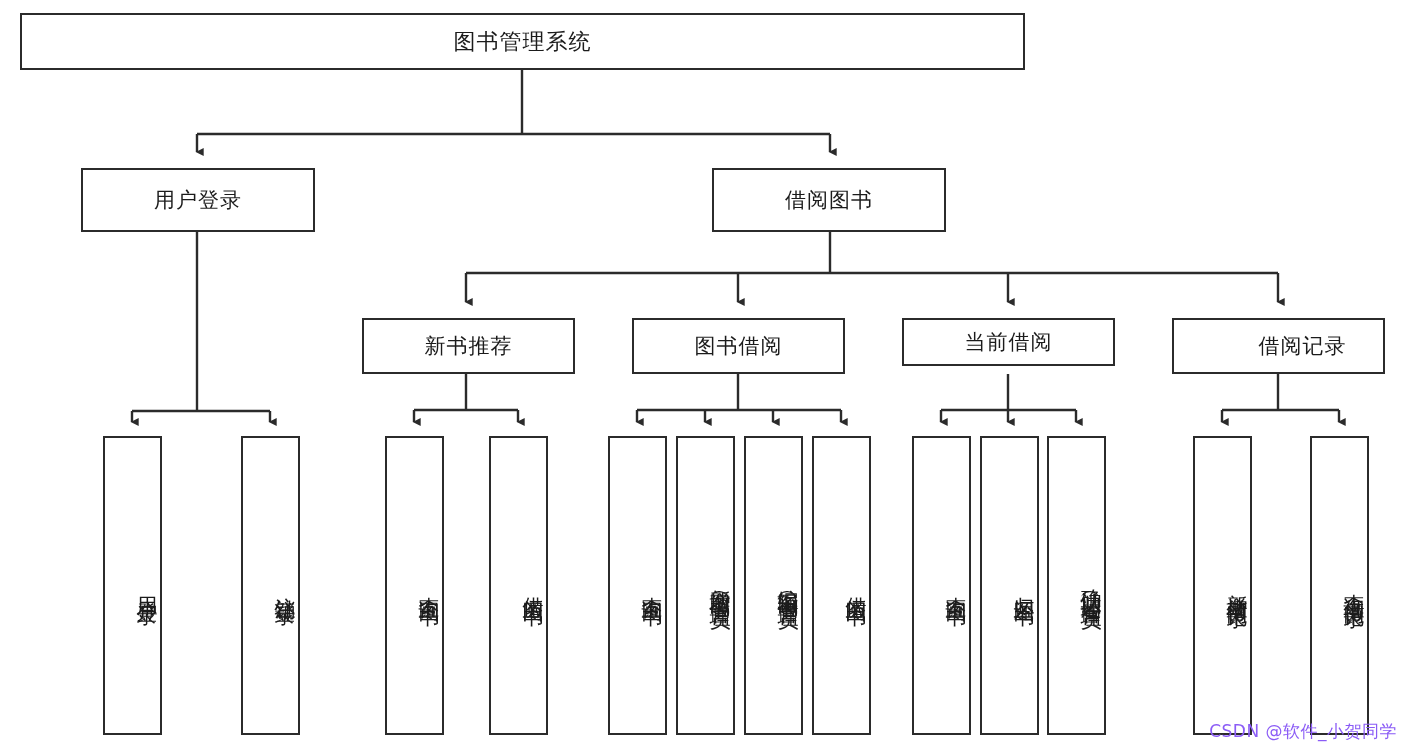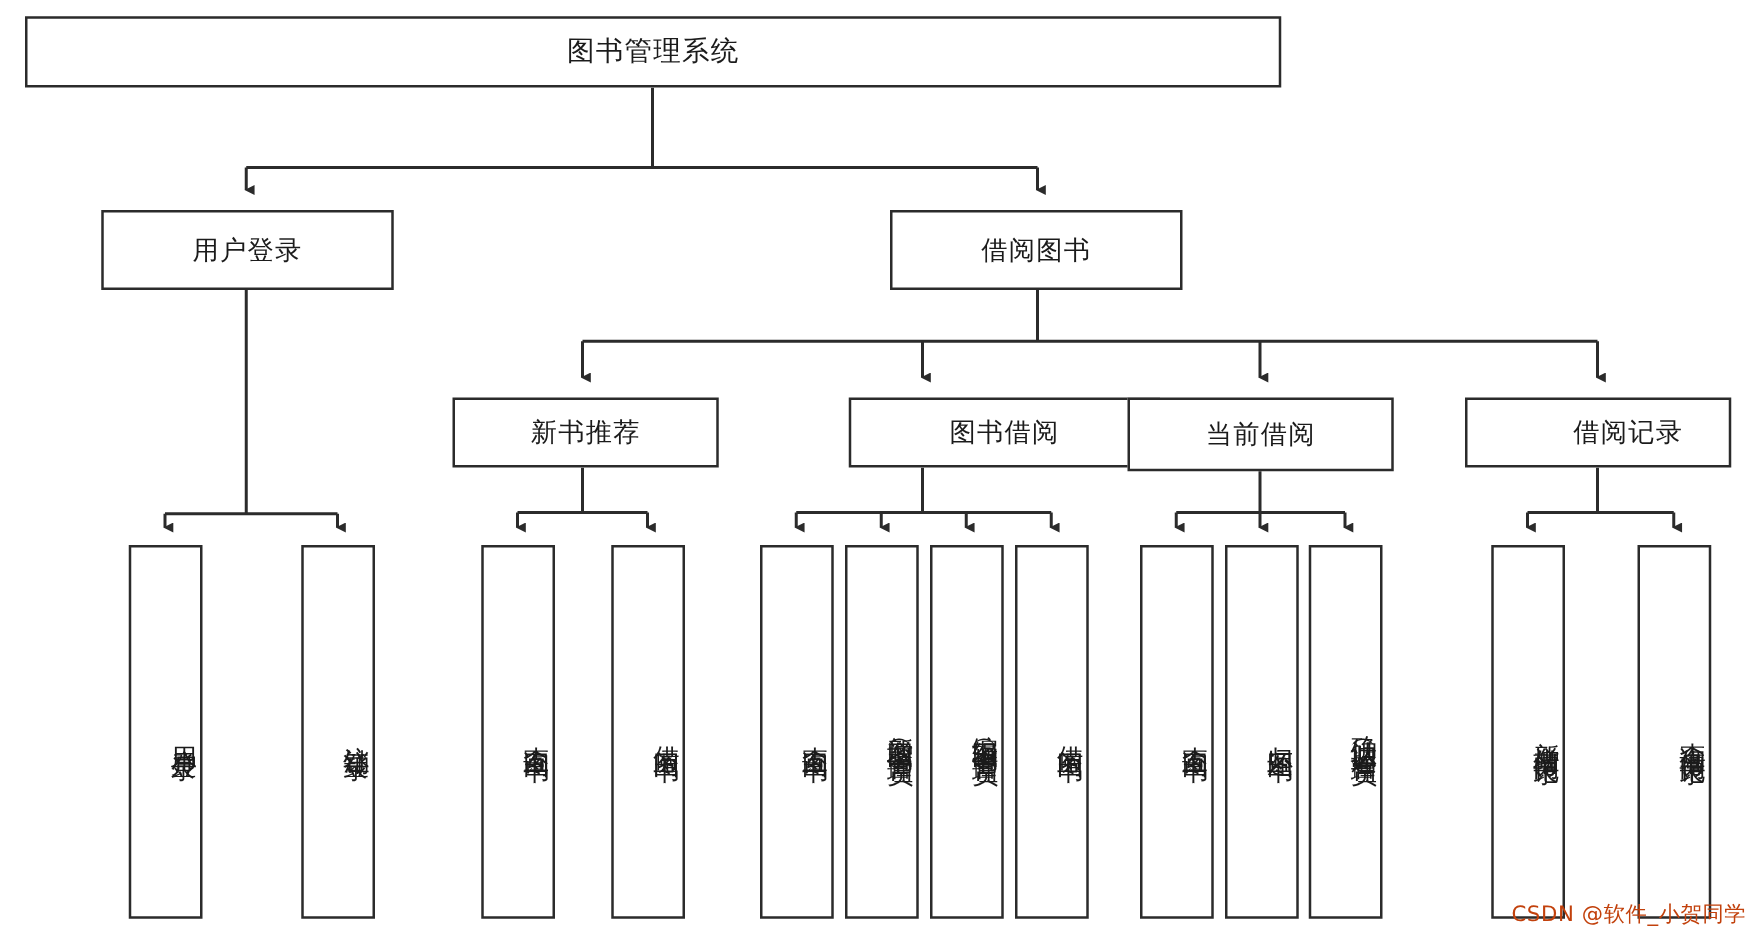--- a/index.html
+++ b/index.html
@@ -50,21 +50,21 @@
     text-orientation:upright;
     display:block;
     text-align:center;
   }
   .node.root{font-size:22px;}
   .watermark{
     position:absolute;
     right:8px;
     bottom:4px;
     font-size:17px;
-    color:#c2410c;
+    color:#8b5cf6;
     letter-spacing:0.5px;
     white-space:nowrap;
   }
 </style>
 </head>
 <body>
 
 <div id="stage">
 
   <svg class="wires" viewBox="0 0 1405 747" xmlns="http://www.w3.org/2000/svg">
@@ -124,24 +124,24 @@
   <div class="node horiz" style="left:81px;top:168px;width:234px;height:64px;">
     <span class="txt">用户登录</span>
   </div>
   <div class="node horiz" style="left:712px;top:168px;width:234px;height:64px;">
     <span class="txt">借阅图书</span>
   </div>
 
   <div class="node horiz" style="left:362px;top:318px;width:213px;height:56px;justify-content:center;">
     <span class="txt">新书推荐</span>
   </div>
-  <div class="node horiz" style="left:632px;top:318px;width:249px;height:56px;margin-left:47px;">
+  <div class="node horiz" style="left:632px;top:318px;width:213px;height:56px;">
     <span class="txt">图书借阅</span>
   </div>
-  <div class="node horiz" style="left:902px;top:318px;width:213px;height:59px;">
+  <div class="node horiz" style="left:902px;top:318px;width:213px;height:48px;">
     <span class="txt">当前借阅</span>
   </div>
   <div class="node horiz" style="left:1172px;top:318px;width:213px;height:56px;padding-left:48px;">
     <span class="txt">借阅记录</span>
   </div>
 
   <div class="node vert" style="left:103px;top:436px;width:59px;height:299px;">
     <span class="txt">用户登录</span>
   </div>
   <div class="node vert" style="left:241px;top:436px;width:59px;height:299px;">

